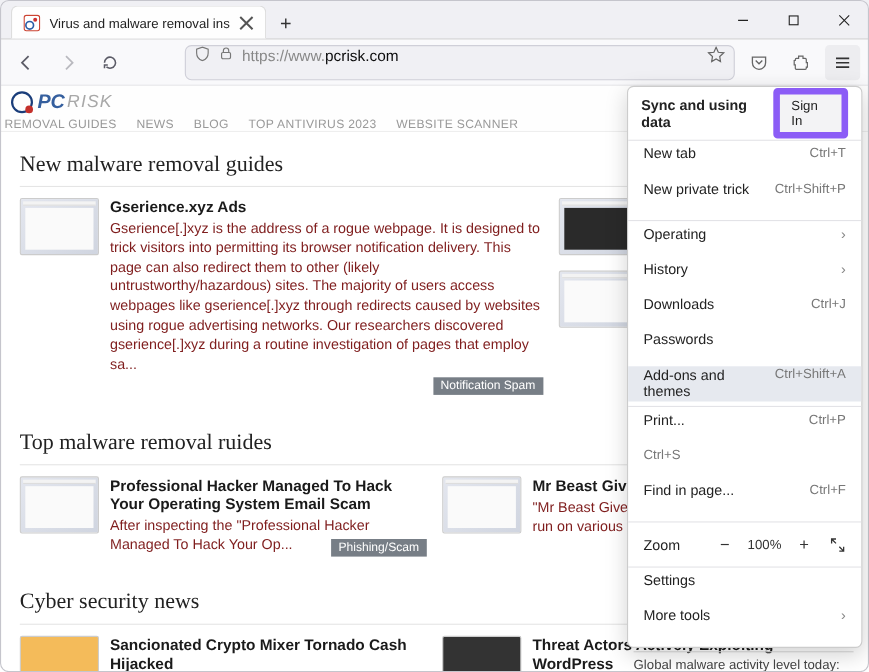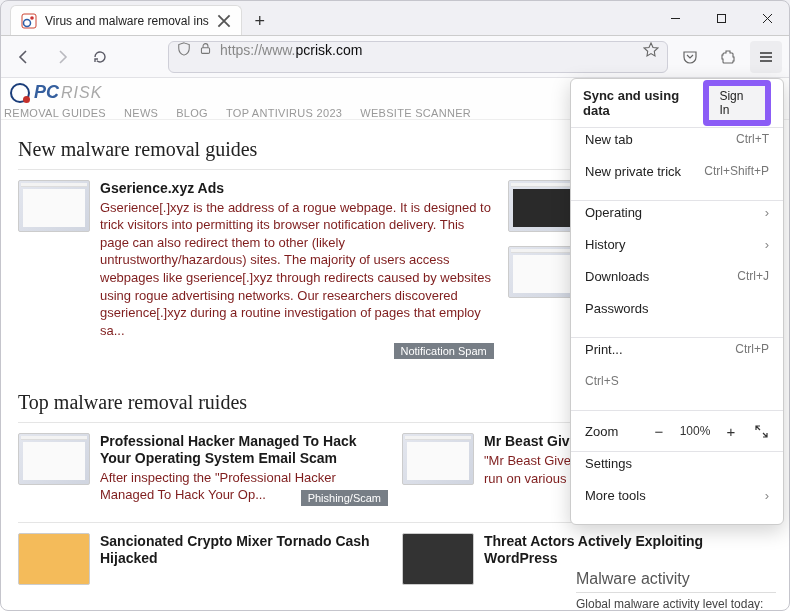--- a/index.html
+++ b/index.html
@@ -251,20 +251,21 @@
             </div>
           <div class="item-body">
             <div class="item-title">Mr Beast Giveaway POP-UP Scam</div>
             <div class="item-text">"Mr Beast Giveaway scam" refers to a scheme run on various decept...</div>
           </div>
           <span class="badge">Phishing/Scam</span>
         </div>
       </div>
     </div>
 
+    <div class="section-h">Cyber security news</div>
     <div class="sep"></div>
     <div class="cols">
       <div class="col">
         <div class="item">
           <div class="thumb orange"></div>
           <div class="item-body">
               <div class="item-title">Sancionated Crypto Mixer Tornado Cash Hijacked</div>
             </div>
         </div>
       </div>
@@ -308,27 +309,35 @@
       <span class="lbl">History</span>
       <span class="chev">›</span>
     </div>
   <div class="menu-row">
       <span class="lbl">Downloads</span>
       <span class="kbd">Ctrl+J</span>
     </div>
   <div class="menu-row">
       <span class="lbl">Passwords</span>
     </div>
+  <div class="menu-row hover">
+      <span class="lbl">Add-ons and themes</span>
+      <span class="kbd">Ctrl+Shift+A</span>
+    </div>
   <div class="menu-sep"></div>
   <div class="menu-row">
       <span class="lbl">Print...</span>
       <span class="kbd">Ctrl+P</span>
     </div>
   <div class="menu-row">
       <span class="kbd">Ctrl+S</span>
+    </div>
+  <div class="menu-row">
+      <span class="lbl">Find in page...</span>
+      <span class="kbd">Ctrl+F</span>
     </div>
   <div class="menu-sep"></div>
   <div class="zoom-row">
     <span class="lbl">Zoom</span>
     <span class="zoom-btn">−</span>
     <span class="zoom-val">100%</span>
     <span class="zoom-btn">+</span>
     <span class="zoom-btn">
         <svg width="13" height="13" viewBox="0 0 13 13">
           <path d="M1 5V1h4M12 8v4H8M1 1l4 4M12 12L8 8" stroke="#333" stroke-width="1.2" fill="none"></path>

